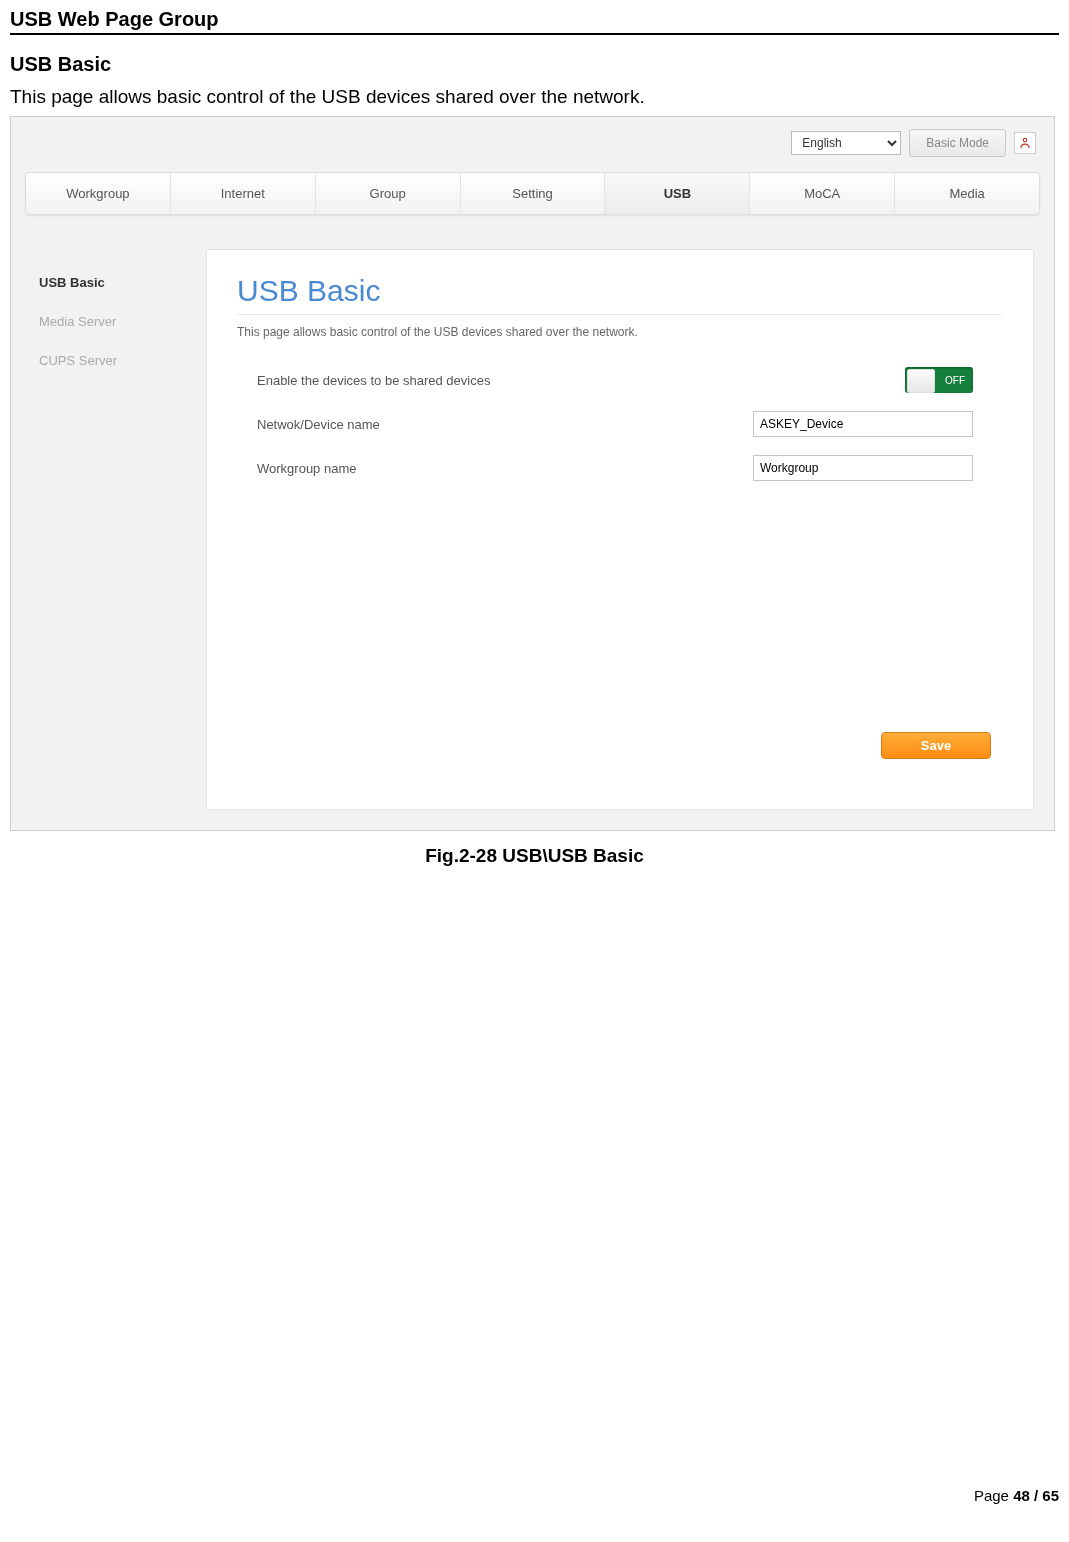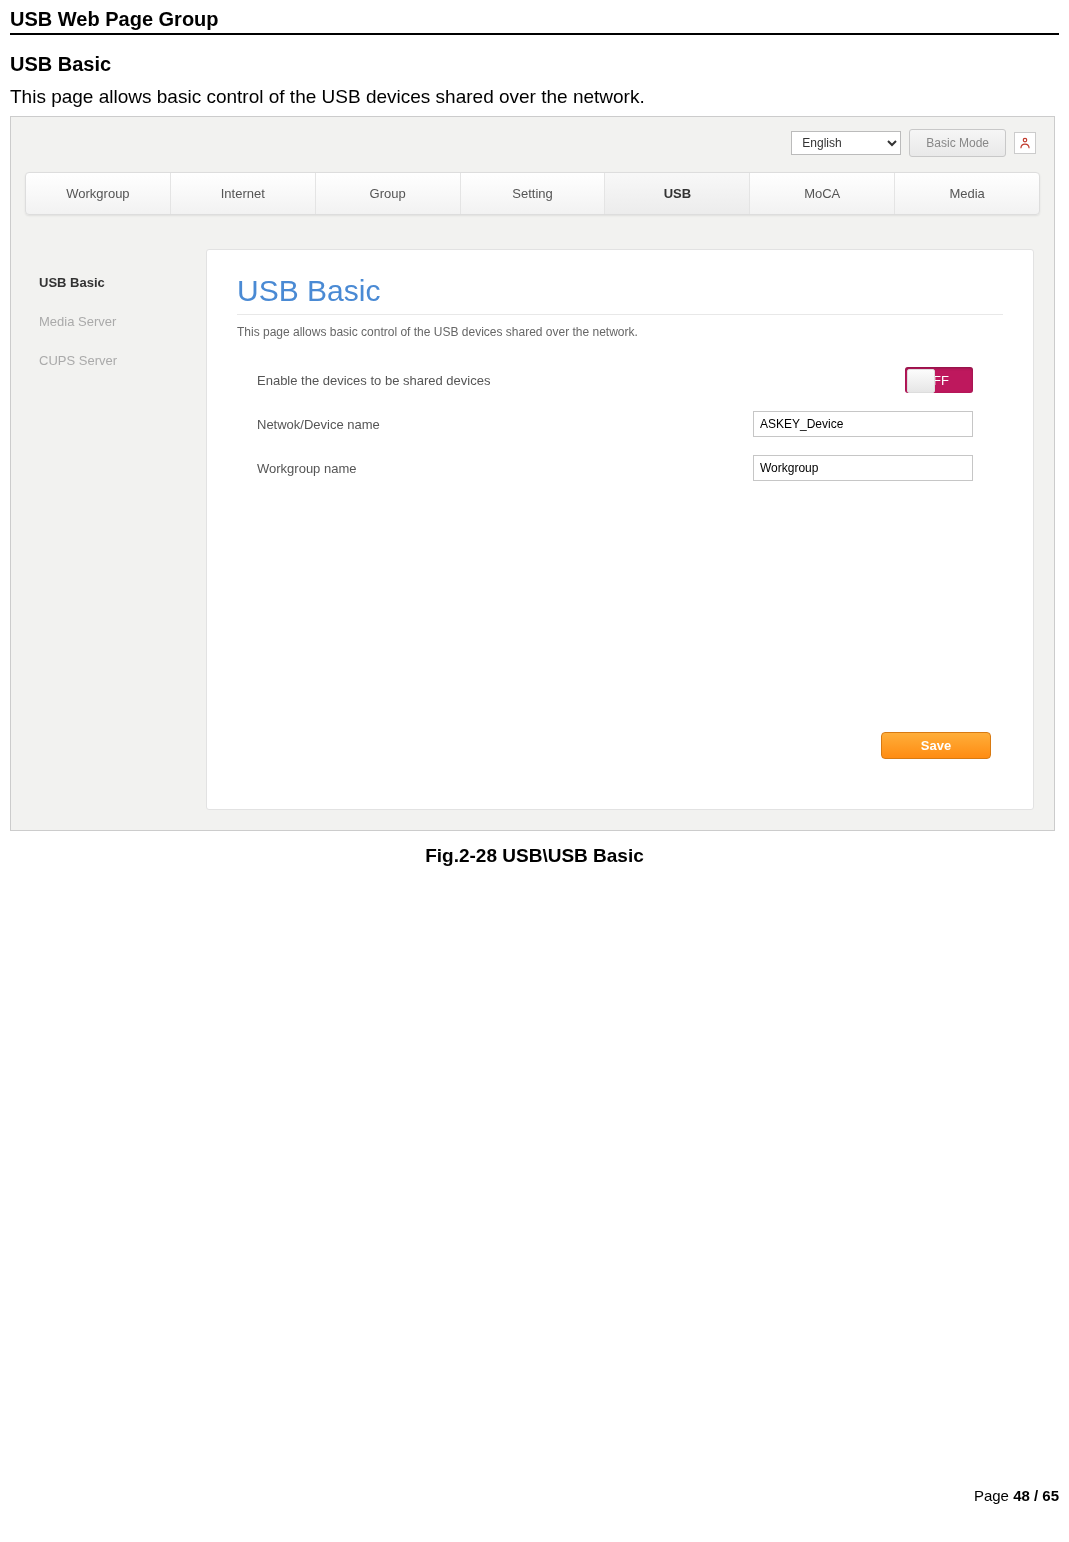--- a/index.html
+++ b/index.html
@@ -157,32 +157,32 @@
     align-items: center;
     margin-bottom: 18px;
   }
   .form-row .lbl {
     width: 380px;
     padding-left: 20px;
   }
   .toggle {
     width: 68px;
     height: 26px;
-    background: #be185d;
+    background: #15803d;
     border-radius: 3px;
     position: relative;
     margin-left: auto;
     margin-right: 30px;
     box-shadow: inset 0 1px 3px rgba(0,0,0,0.3);
     display: flex;
     align-items: center;
     justify-content: flex-end;
     color: #fff;
-    font-size: 13px;
-    padding-right: 24px;
+    font-size: 10px;
+    padding-right: 8px;
   }
   .toggle::before {
     content: "";
     position: absolute;
     left: 2px;
     top: 2px;
     width: 26px;
     height: 22px;
     background: linear-gradient(#fcfcfc, #e6e6e6);
     border-radius: 2px;

